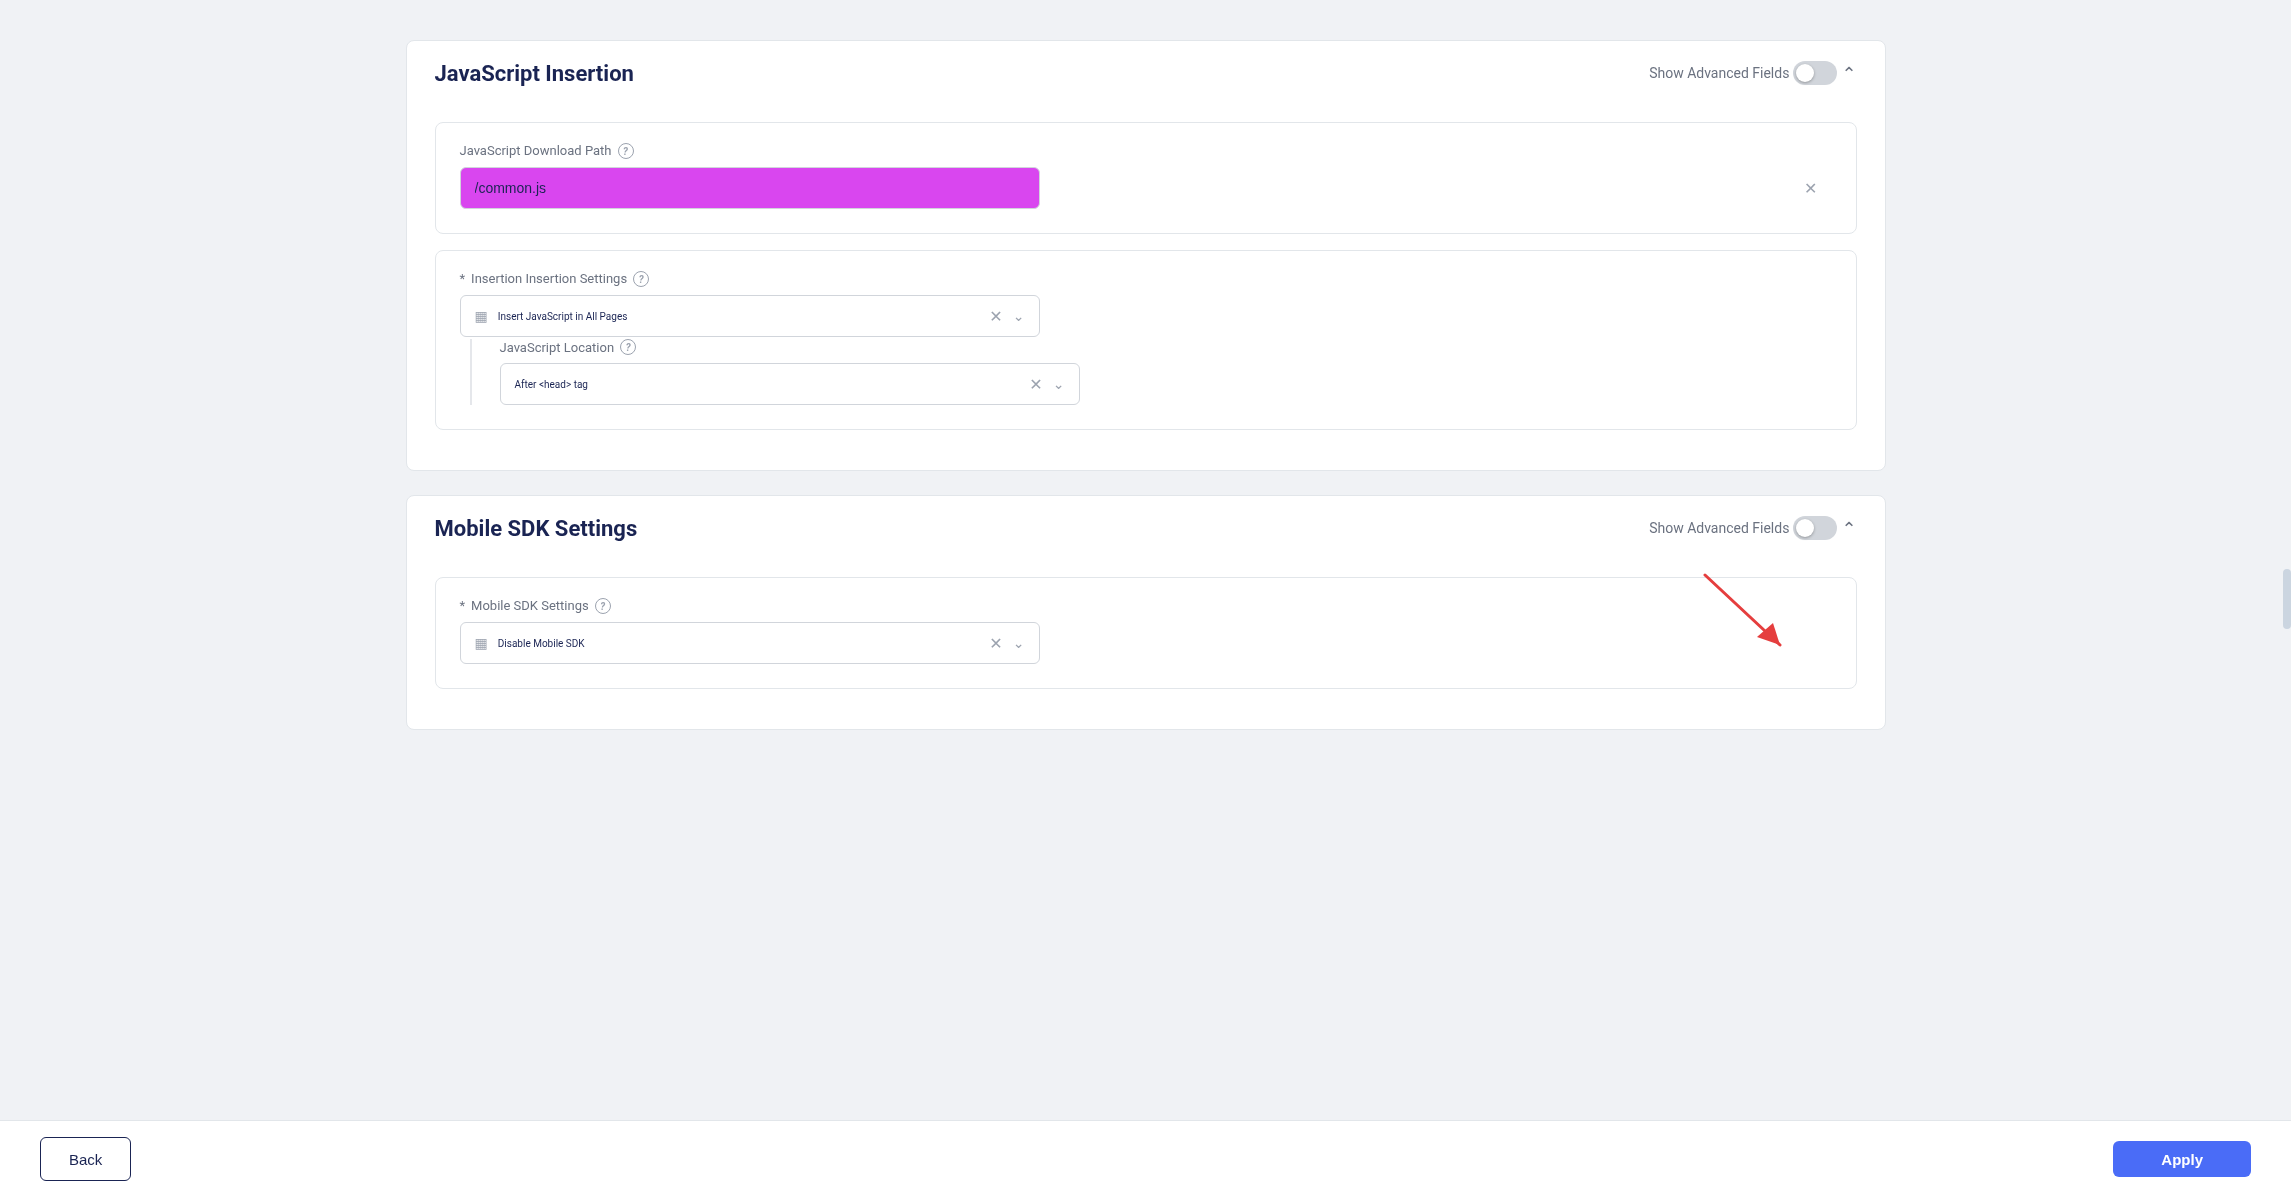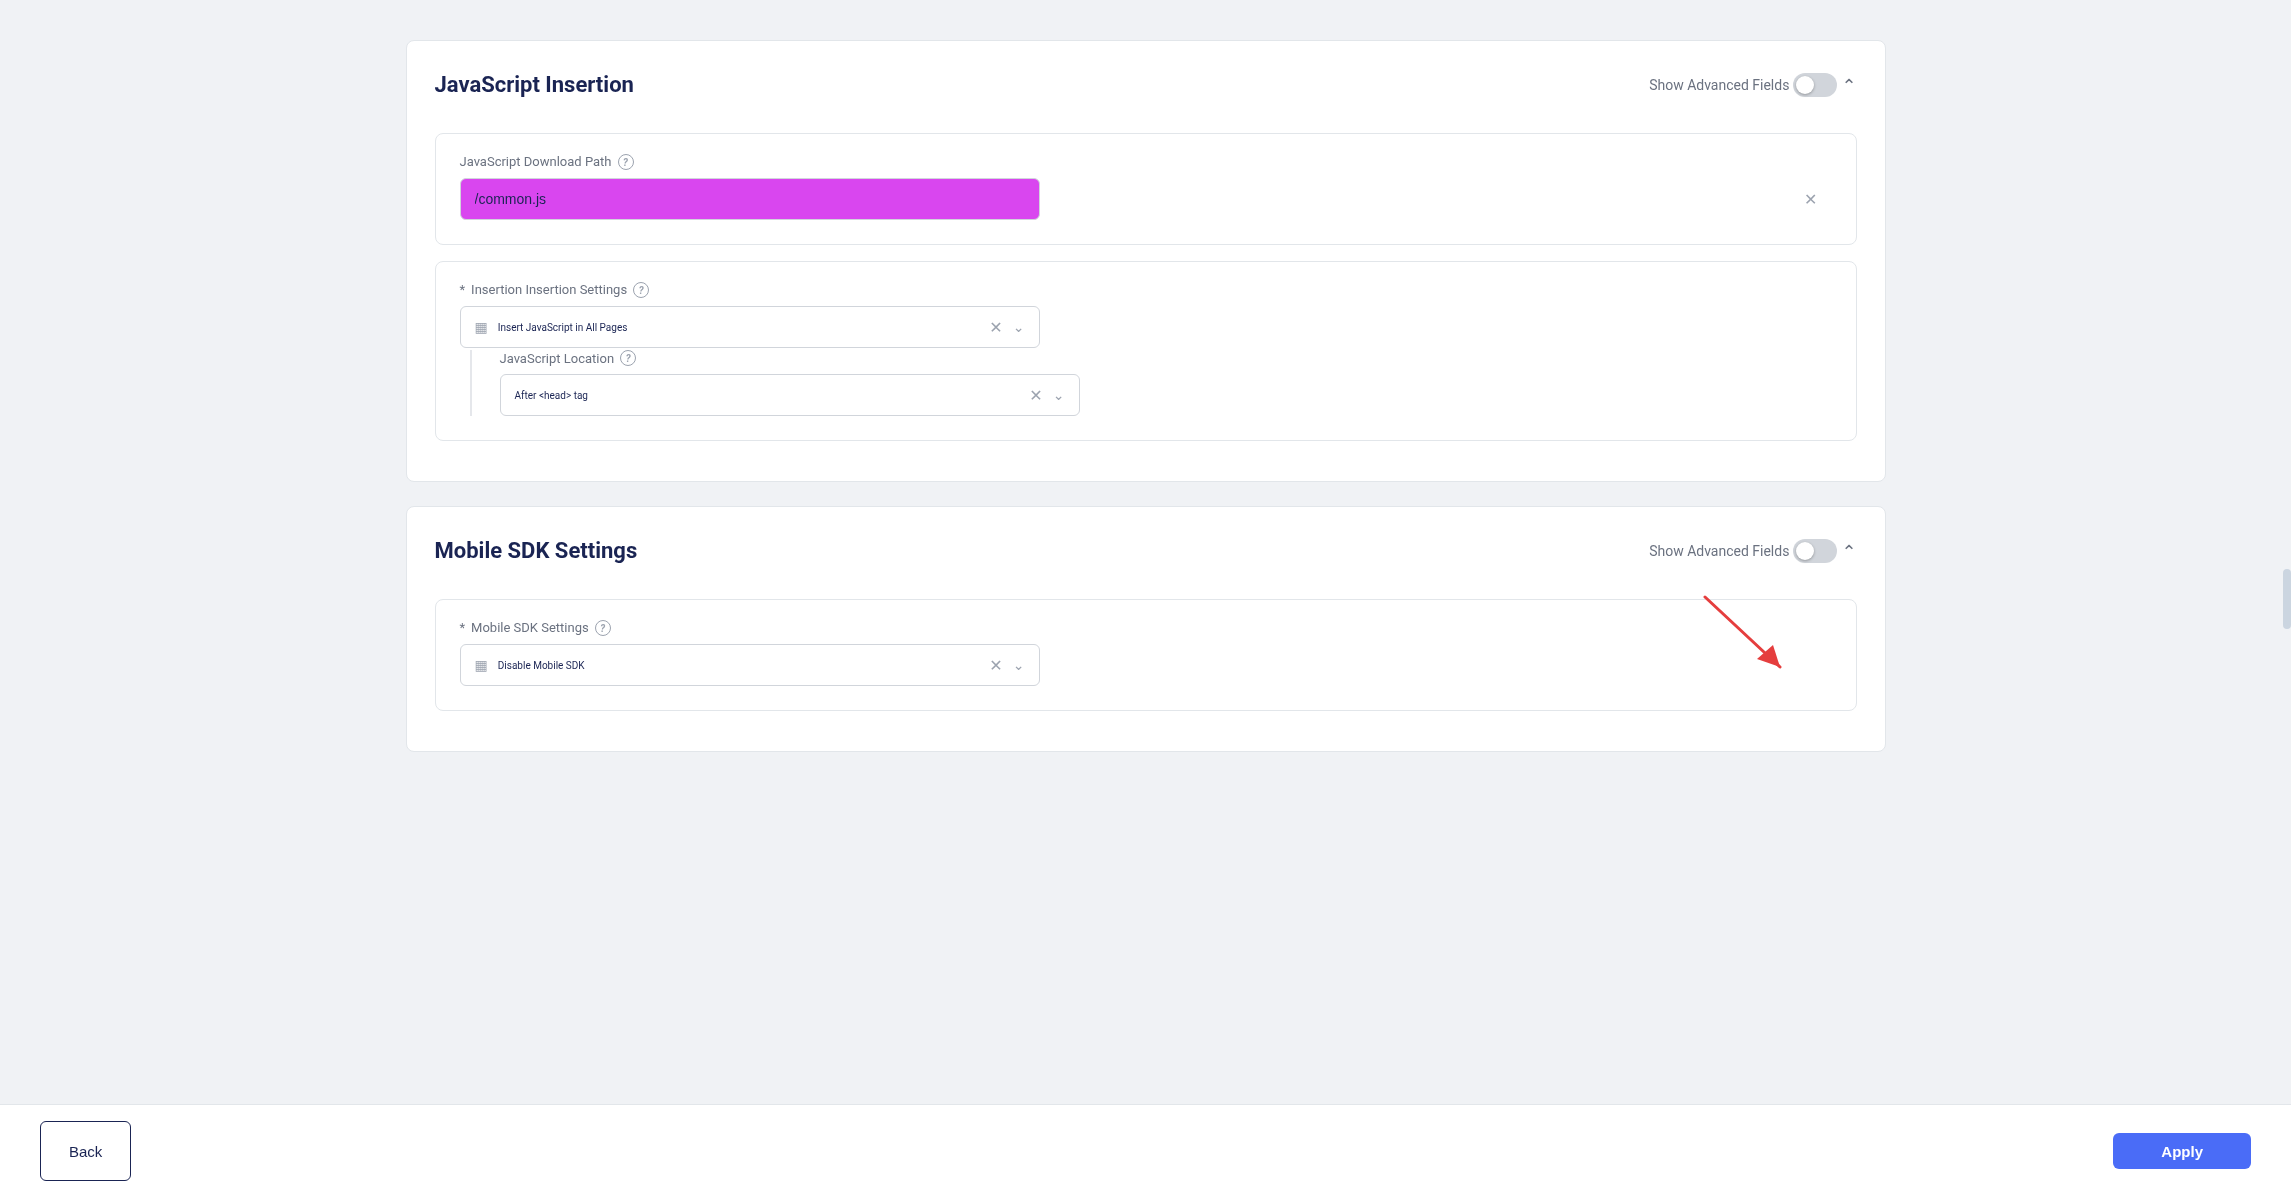--- a/index.html
+++ b/index.html
@@ -31,23 +31,23 @@
       background: #ffffff;
       border: 1px solid #e2e6ea;
       border-radius: 8px;
       margin-bottom: 24px;
       overflow: visible;
     }
 
     
     .section-header {
       display: flex;
-      align-items: flex-end;
+      align-items: flex-start;
       justify-content: space-between;
-      padding: 31px 28px 16px 28px;
+      padding: 20px 28px 16px 28px;
       border-bottom: none;
     }
 
     .section-title {
       font-size: 22px;
       font-weight: 700;
       color: #1a2453;
     }
 
     .section-header-right {
@@ -231,21 +231,21 @@
       background: #ffffff;
       border-top: 1px solid #e2e6ea;
       padding: 16px 40px;
       display: flex;
       align-items: center;
       justify-content: space-between;
       z-index: 100;
     }
 
     .back-button {
-      height: 60px;
+      height: 44px;
       padding: 0 28px;
       border: 1.5px solid #1a2453;
       border-radius: 6px;
       background: #ffffff;
       color: #1a2453;
       font-size: 15px;
       font-weight: 500;
       cursor: pointer;
     }
 

